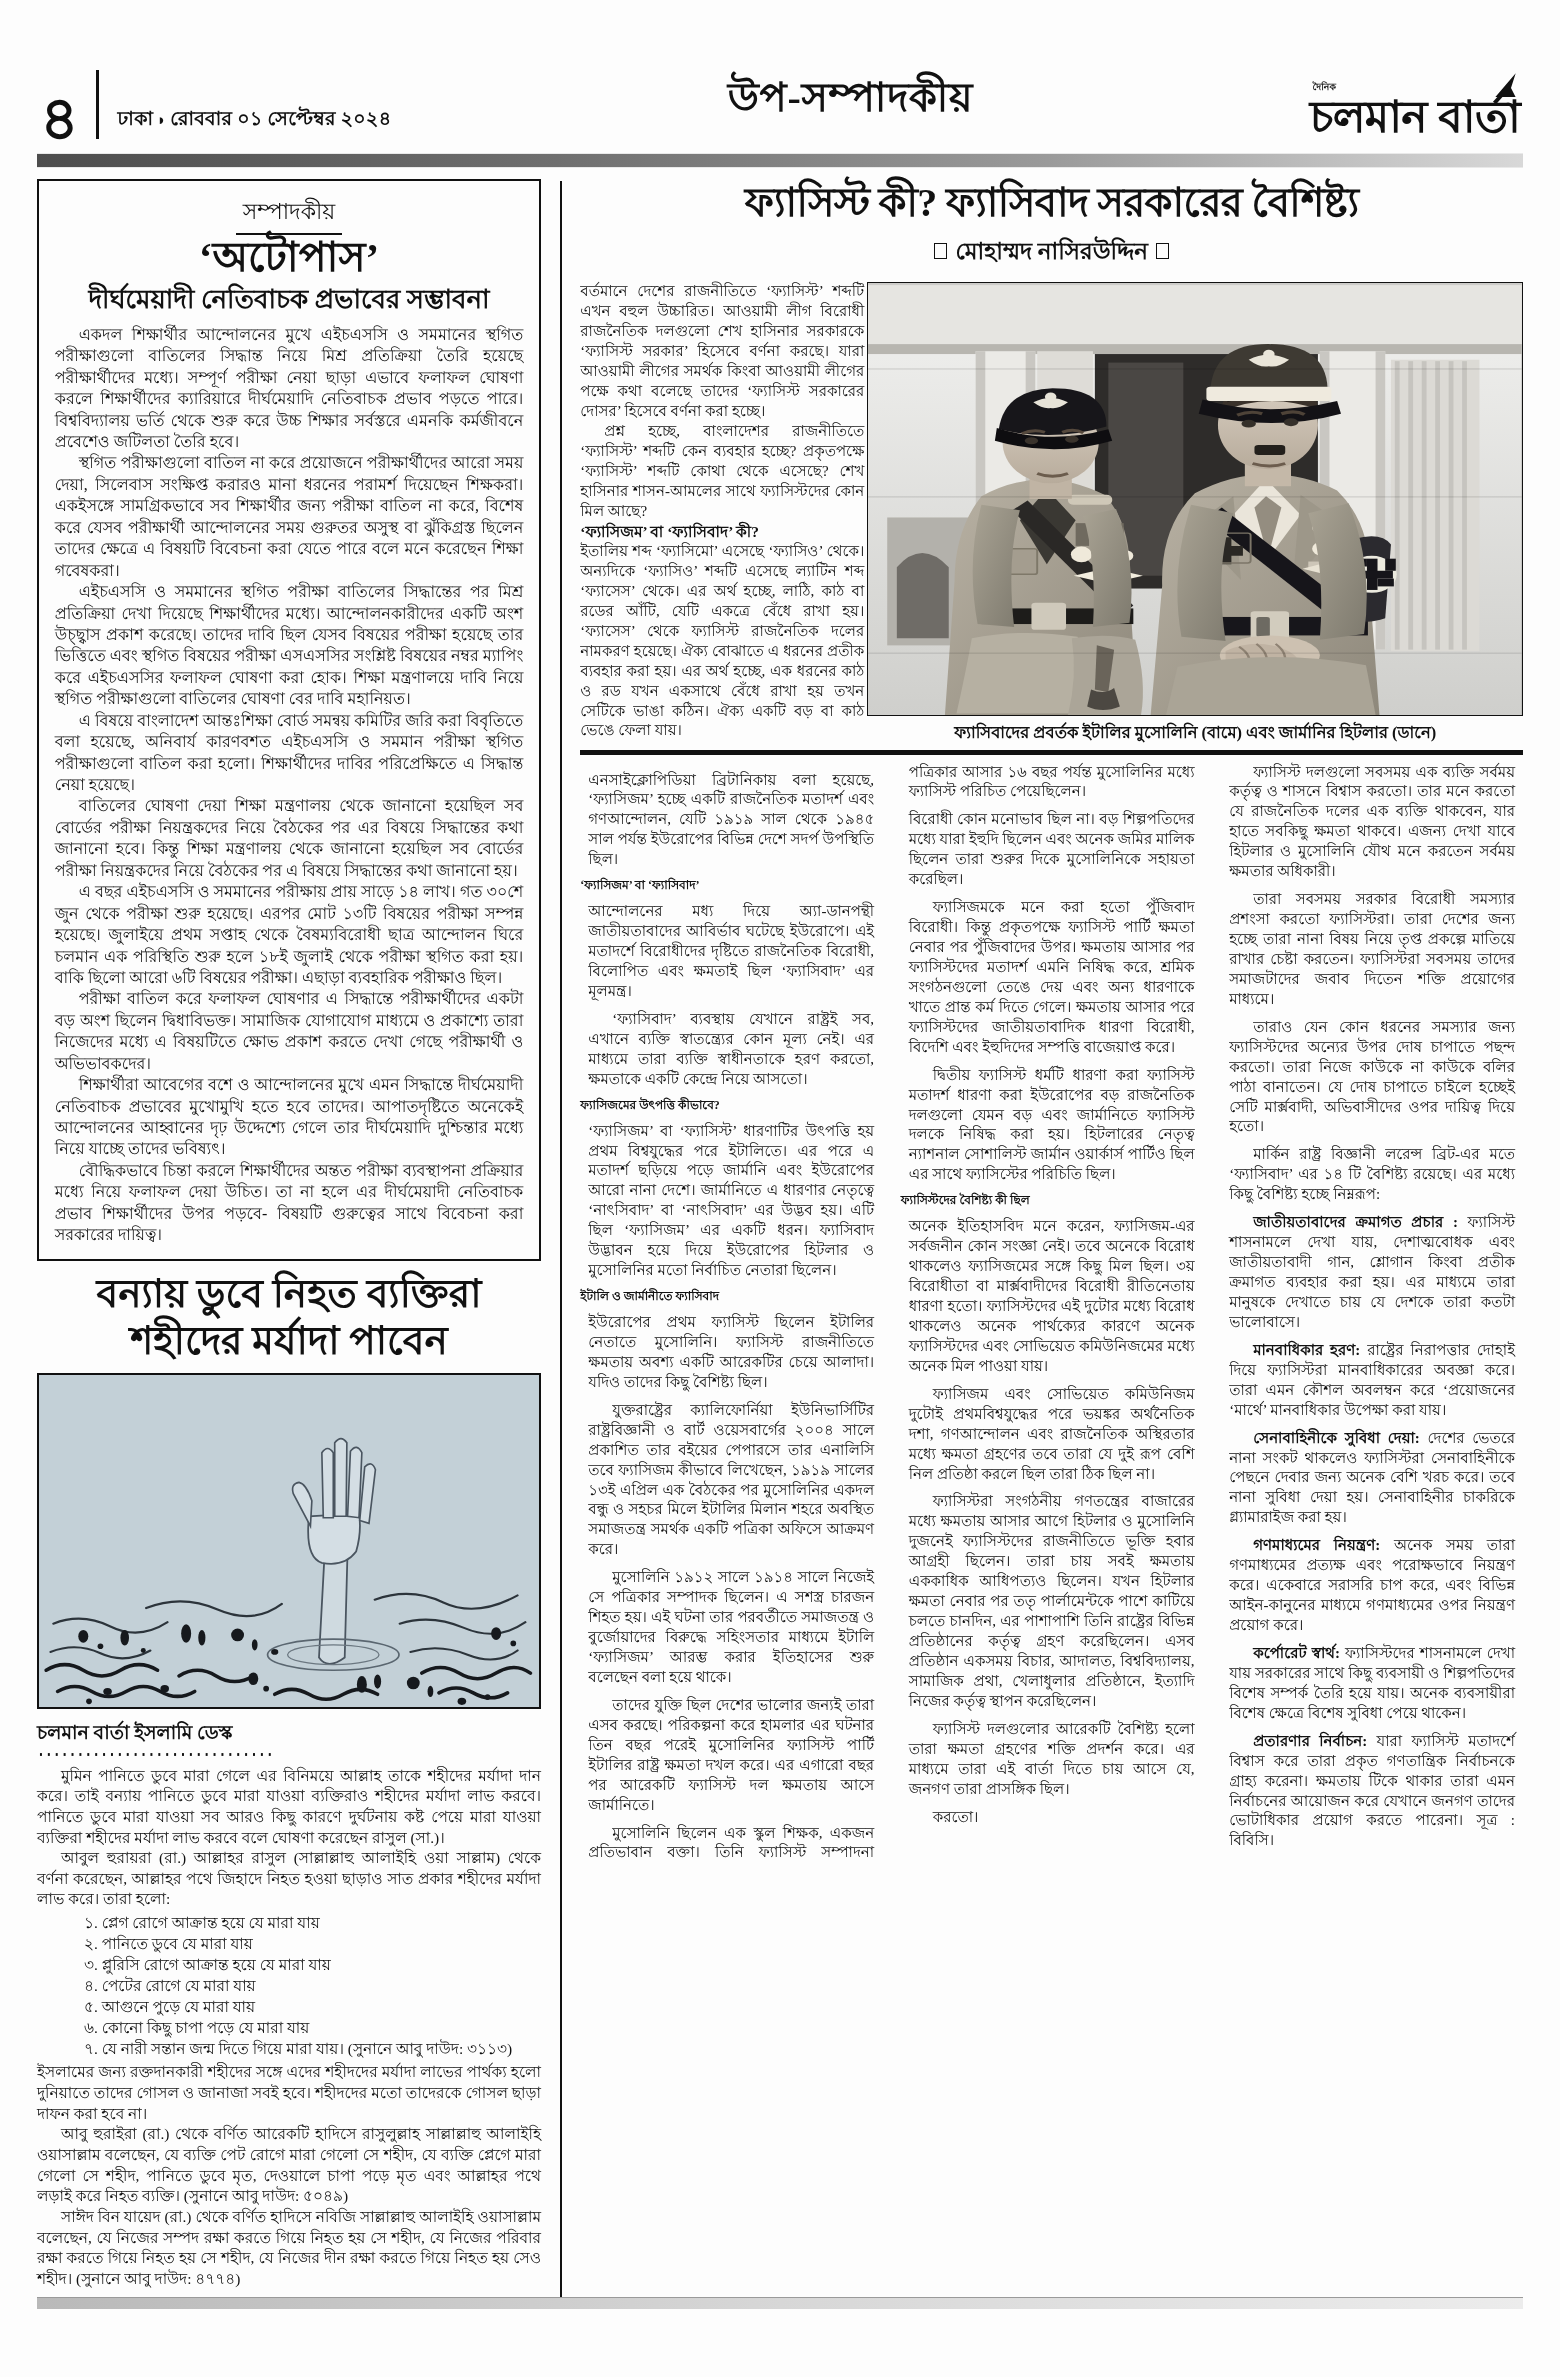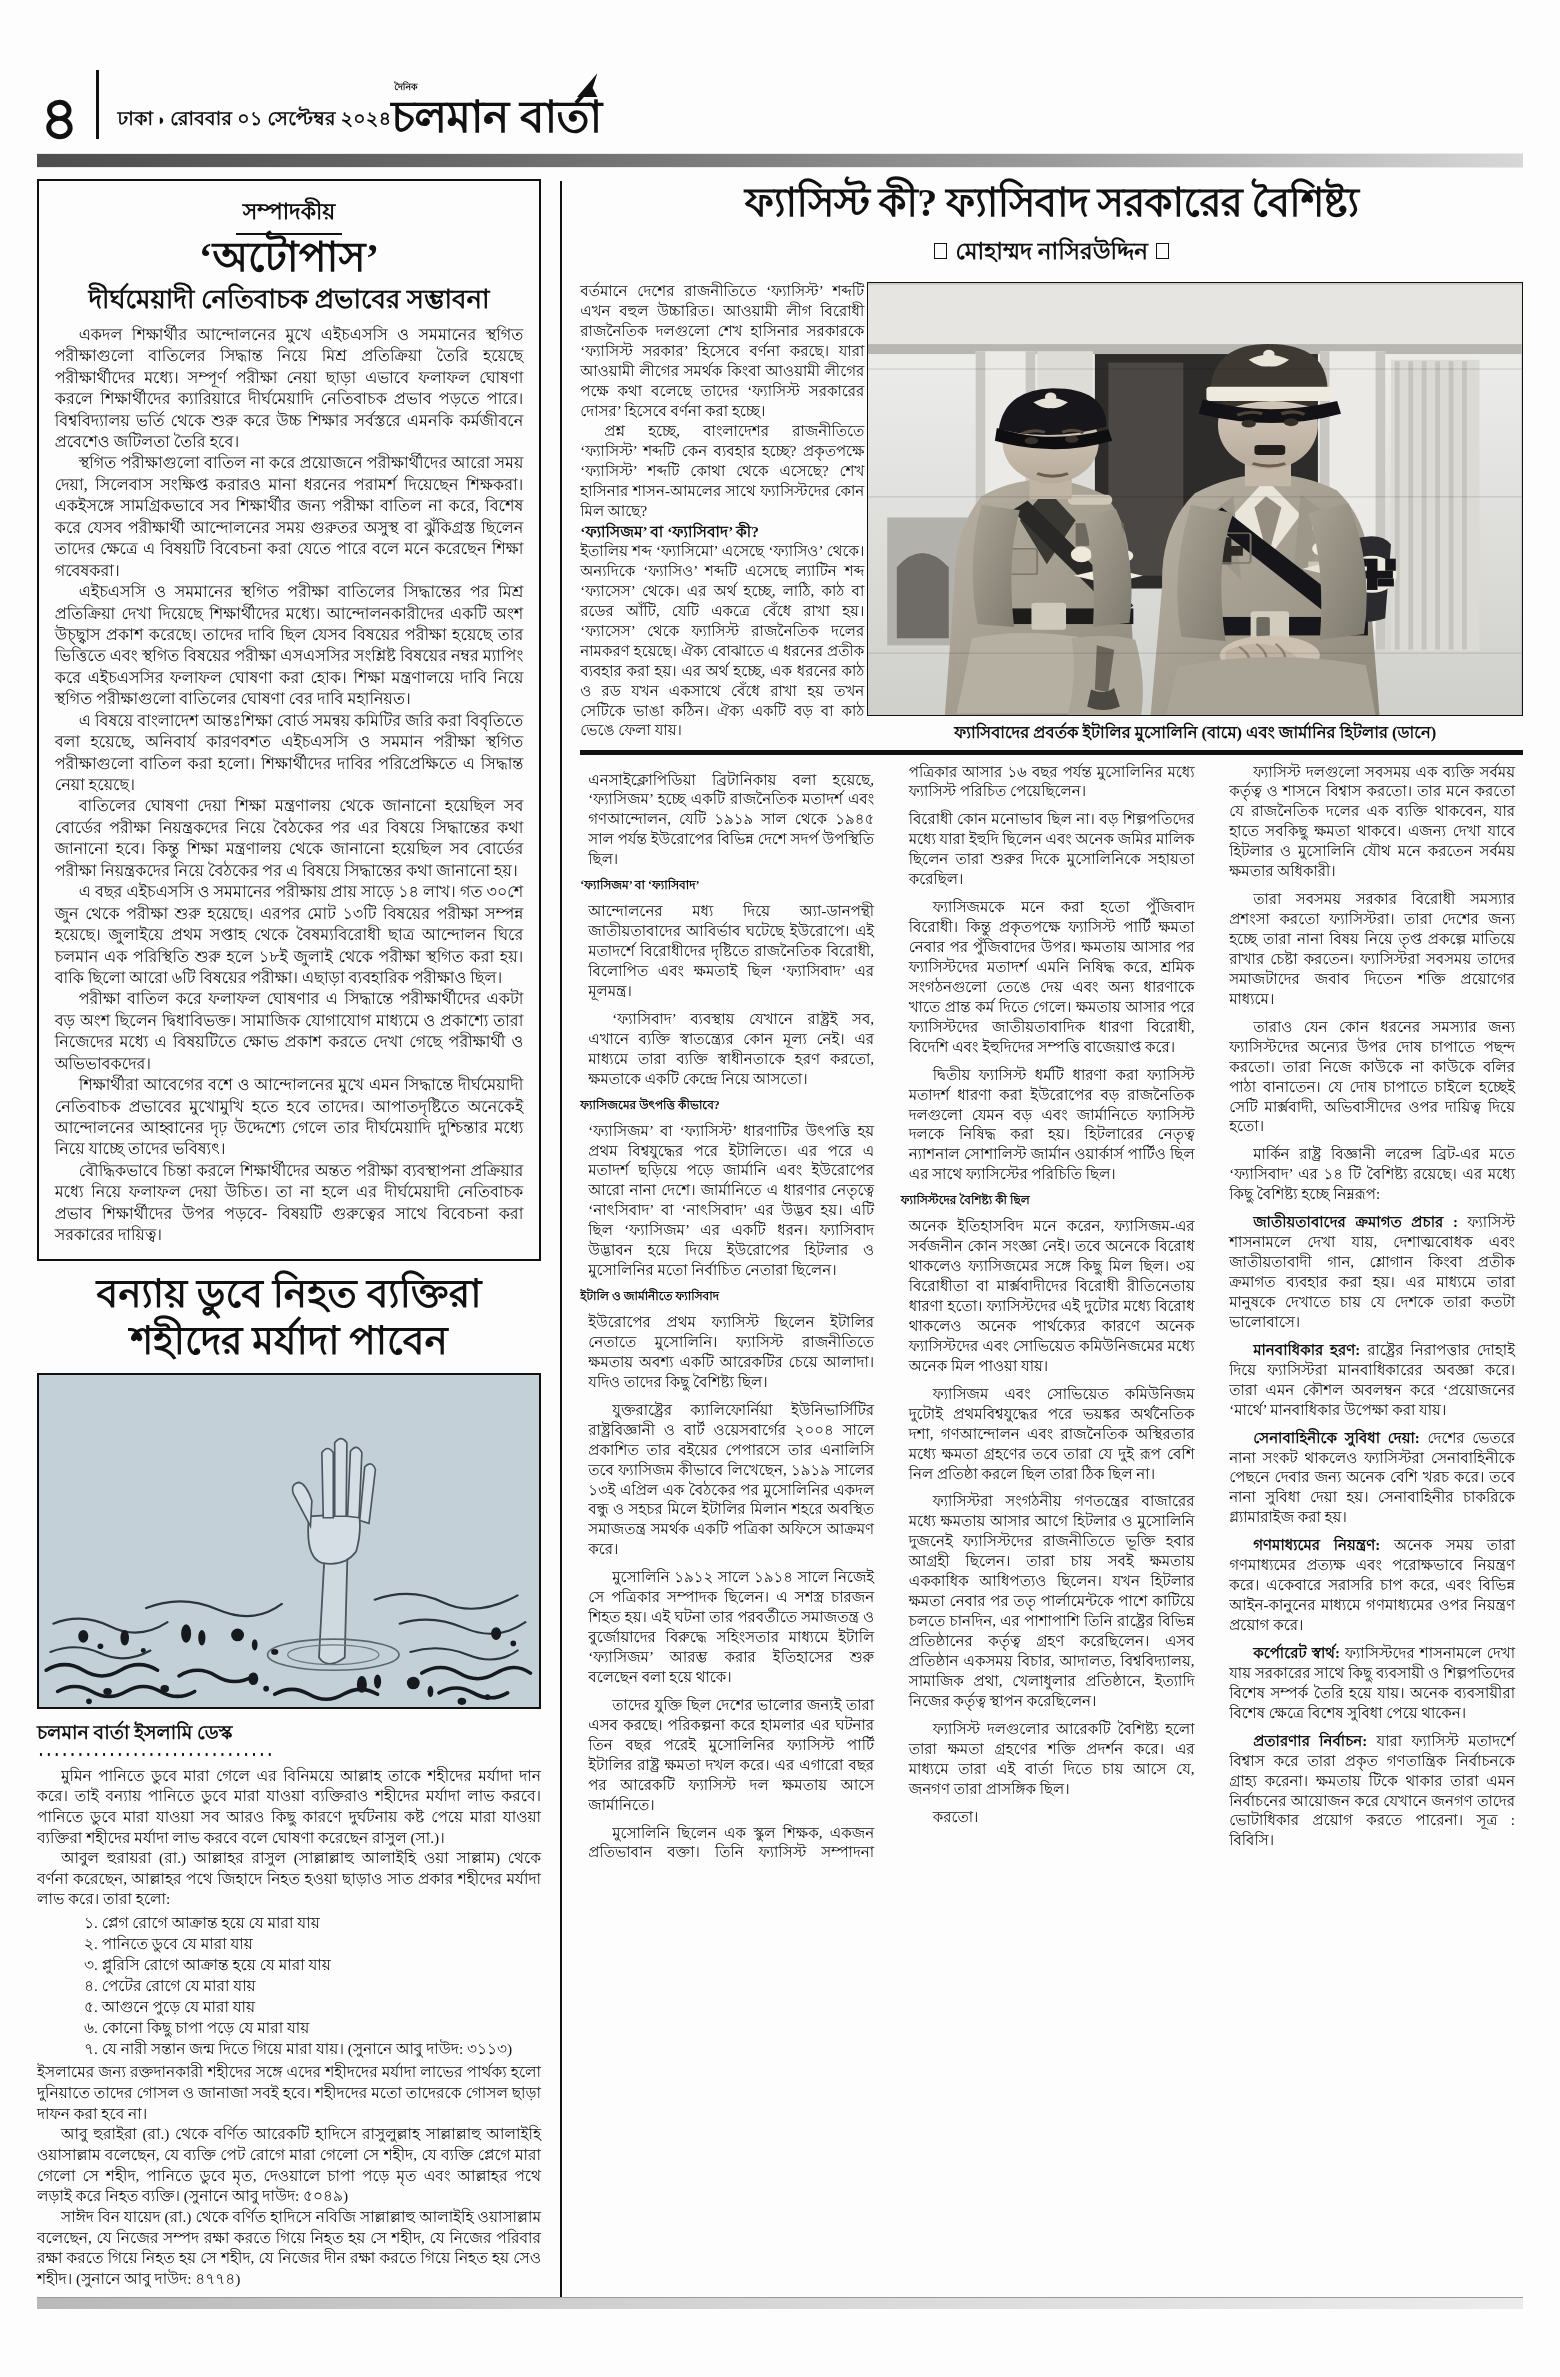--- a/index.html
+++ b/index.html
@@ -80,21 +80,21 @@
   .vrule{width:2.1px;flex:0 0 2.1px;background:#111;margin-top:1.4px;}
   .col-right{flex:1 1 auto;}
 
   
   .edit-box{
     border:2.9px solid #111;
     padding:11.4px 15.7px 13px 15.7px;
     box-sizing:border-box;
   }
   .edit-kicker{
-    text-align:center;font-size:22px;font-weight:700;
+    text-align:center;font-size:22px;font-weight:400;
     border-bottom:2.9px solid #111;display:inline-block;
     padding:0 7.1px 2.1px 7.1px;margin:1.4px auto 0 auto;
   }
   .edit-kicker-wrap{text-align:center;}
   .edit-head{
     text-align:center;font-size:41px;font-weight:700;line-height:1.12;
     margin:7.1px 0 1.4px 0;letter-spacing:-0.4px;
   }
   .edit-head2{
     text-align:center;font-size:41px;font-weight:700;line-height:1.12;
@@ -191,20 +191,23 @@
 
 <div class="page">
 
   <div class="masthead">
     <div class="mh-left">
       <div class="page-no">৪</div>
       <div class="mh-rule"></div>
       <div class="dateline">
         <span>ঢাকা</span><span class="tri">◗</span><span>রোববার ০১ সেপ্টেম্বর ২০২৪</span>
       </div>
+    </div>
+    <div class="mh-center">
+      <div class="section-title">উপ-সম্পাদকীয়</div>
     </div>
     <div class="mh-right">
       <div class="logo">
         <span class="logo-sup">দৈনিক</span>
         <span>চলমান বার্তা</span>
         <span class="logo-flag"></span>
       </div>
     </div>
   </div>
 

